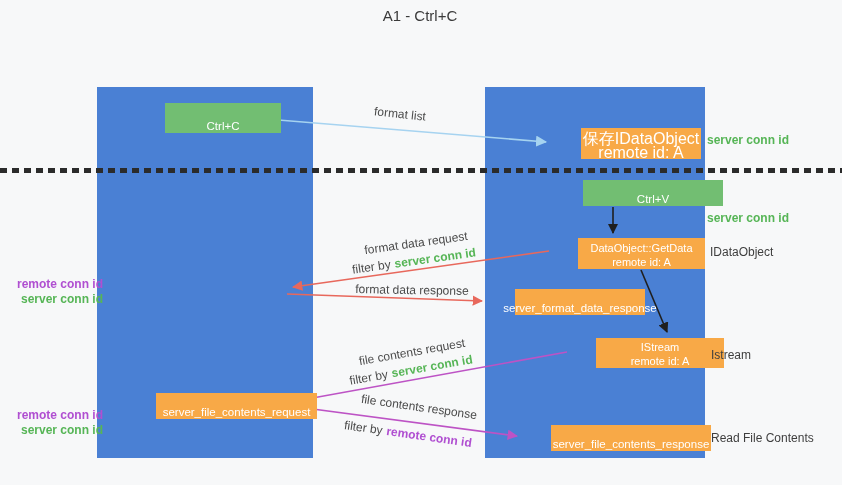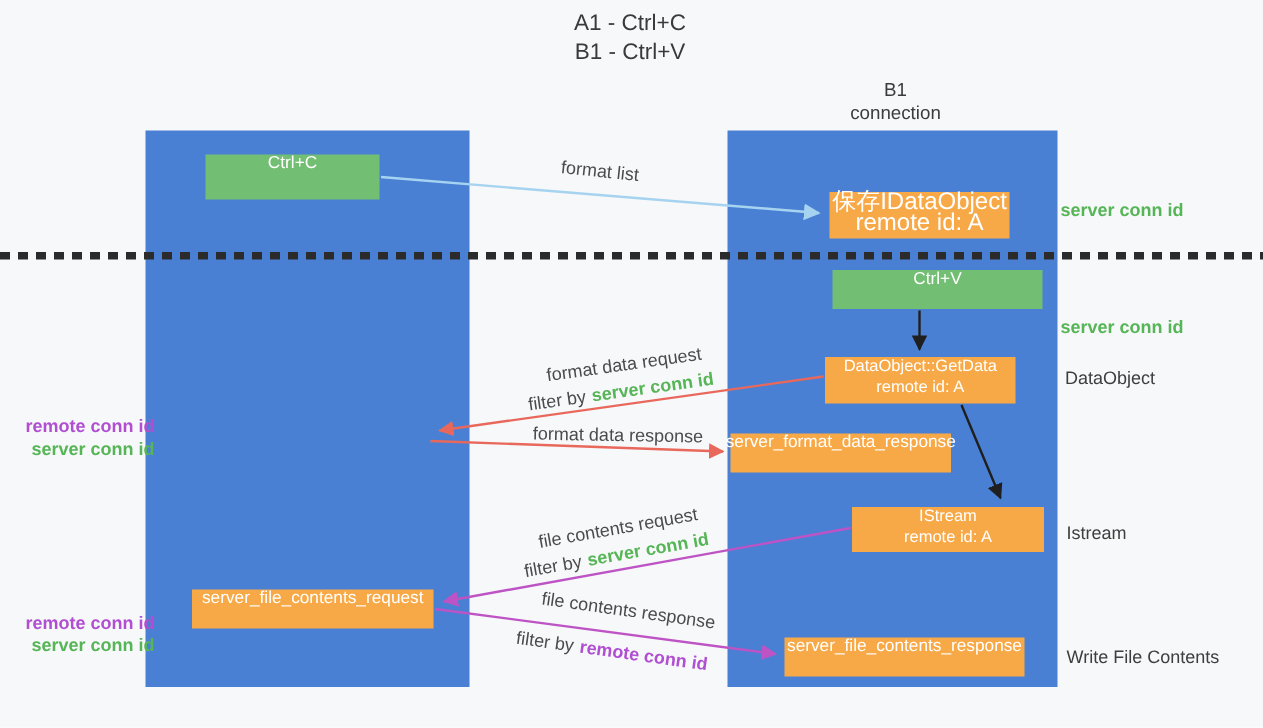--- a/index.html
+++ b/index.html
@@ -22,22 +22,22 @@
     position:absolute;top:53px;text-align:center;font-size:12.5px;
     line-height:15px;color:#3c3c3c;
   }
   .lifeline{position:absolute;top:87px;height:371px;background:var(--lifeline_blue);}
   .dotted-line{
     position:absolute;left:0;top:168px;width:842px;height:5px;
     background:repeating-linear-gradient(90deg,#2b2b2b 0 7px,transparent 7px 12px);
   }
   .node{
     position:absolute;display:flex;flex-direction:column;align-items:center;
-    justify-content:flex-start;color:#fff;text-align:center;font-size:11.5px;
-    line-height:13.5px;white-space:nowrap;
+    justify-content:flex-end;color:#fff;text-align:center;font-size:11.5px;
+    line-height:13.5px;white-space:nowrap;margin-left:28px;
   }
   .node.green{background:var(--node_green);}
   .node.orange{background:var(--node_orange);}
   svg.arrows{position:absolute;left:0;top:0;pointer-events:none;}
   .ln-lightblue{stroke:var(--arrow_lightblue);stroke-width:1.6;}
   .ln-black{stroke:var(--arrow_black);stroke-width:1.6;}
   .ln-red{stroke:var(--arrow_red);stroke-width:1.6;}
   .ln-magenta{stroke:var(--arrow_magenta);stroke-width:1.6;}
   .mk-lightblue{fill:var(--arrow_lightblue);}
   .mk-black{fill:var(--arrow_black);}
@@ -53,30 +53,25 @@
   .sep{margin-left:4px;}
   .right-align{text-align:right;}
 </style>
 </head>
 <body>
 
 <div class="canvas">
 
   <div class="diagram-title">
     <div>A1 - Ctrl+C</div>
-    <div>B1 - Ctrl+V</div>
   </div>
 
   <div class="lifeline-header" style="left:145px;width:120px;margin-top:33px;">
     <div>A1</div>
     <div>remote</div>
-  </div>
-  <div class="lifeline-header" style="left:537px;width:120px;">
-    <div>B1</div>
-    <div>connection</div>
   </div>
 
   <div class="lifeline" style="left:97px;width:216px;"></div>
   <div class="lifeline" style="left:485px;width:220px;"></div>
 
   <div class="dotted-line"></div>
 
   <svg class="arrows" width="842" height="485">
     <defs>
       <marker id="m-lightblue" viewBox="0 0 10 10" refX="9" refY="5" markerWidth="7" markerHeight="7" orient="auto">
@@ -113,21 +108,21 @@
   <div class="node green" style="left:555px;top:180px;width:140px;height:26px;">
     <div>Ctrl+V</div>
   </div>
 
   <div class="node orange" style="left:550px;top:238px;width:127px;height:31px;font-size:11px;">
     <div>DataObject::GetData</div>
     <div>remote id: A</div>
   </div>
 
 
-  <div class="node orange" style="left:487px;top:289px;width:147px;height:26px;">
+  <div class="node orange" style="left:487px;top:289px;width:130px;height:26px;">
     <div>server_format_data_response</div>
   </div>
 
   <div class="node orange" style="left:568px;top:338px;width:128px;height:30px;font-size:11px;">
     <div>IStream</div>
     <div>remote id: A</div>
   </div>
 
   <div class="node orange" style="left:128px;top:393px;width:161px;height:26px;">
     <div>server_file_contents_request</div>
@@ -151,22 +146,22 @@
     <span>filter by</span><span class="green-text sep">server conn id</span>
   </div>
 
   <div class="arrow-label" style="left:419px;top:407px;transform:translate(-50%,-50%) rotate(8deg);">file contents response</div>
   <div class="arrow-label" style="left:408px;top:434px;transform:translate(-50%,-50%) rotate(8deg);">
     <span>filter by</span><span class="purple-text sep">remote conn id</span>
   </div>
 
   <div class="side-label green-text" style="left:707px;top:133px;">server conn id</div>
   <div class="side-label green-text" style="left:707px;top:211px;">server conn id</div>
-  <div class="side-label" style="left:710px;top:245px;">DataObject</div>
+  <div class="side-label" style="left:710px;top:245px;">IDataObject</div>
   <div class="side-label" style="left:711px;top:348px;">Istream</div>
-  <div class="side-label" style="left:711px;top:431px;">Write File Contents</div>
+  <div class="side-label" style="left:711px;top:431px;">Read File Contents</div>
 
   <div class="side-label right-align purple-text" style="left:0;width:103px;top:277px;">remote conn id</div>
   <div class="side-label right-align green-text" style="left:0;width:103px;top:292px;">server conn id</div>
   <div class="side-label right-align purple-text" style="left:0;width:103px;top:408px;">remote conn id</div>
   <div class="side-label right-align green-text" style="left:0;width:103px;top:423px;">server conn id</div>
 
 </div>
 
 </body></html>

